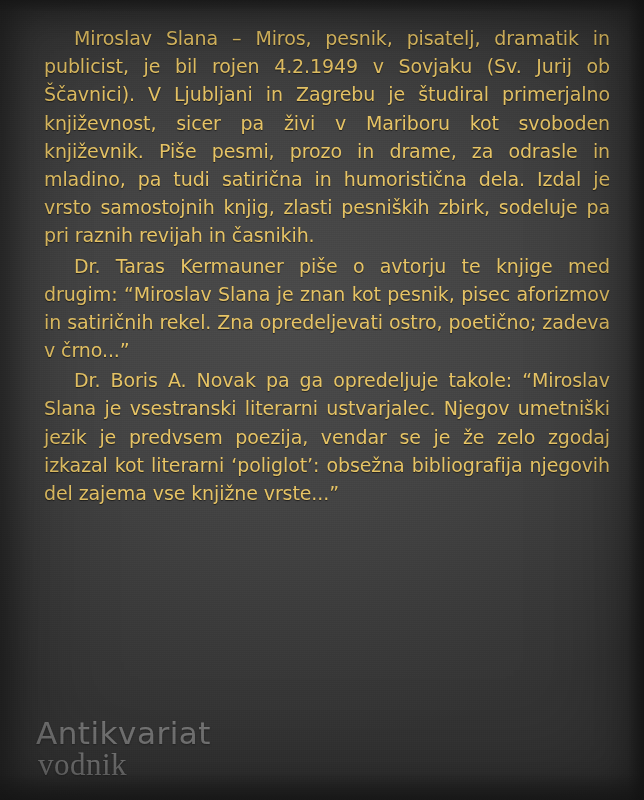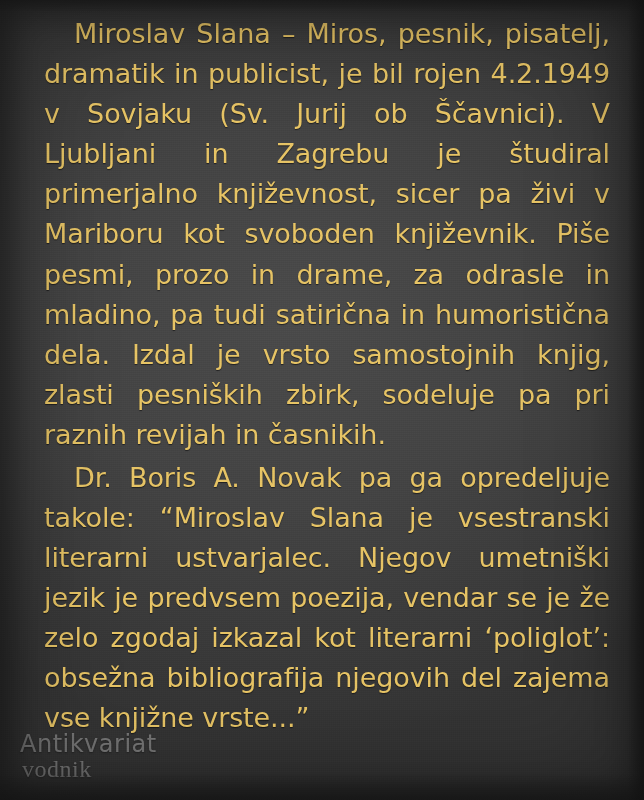--- a/index.html
+++ b/index.html
@@ -53,66 +53,67 @@
   #edge-bottom {
     position: absolute;
     left: 0; right: 0; bottom: 0;
     height: 26px;
     background: linear-gradient(to top, rgba(18,18,18,0.55), rgba(18,18,18,0));
     pointer-events: none;
   }
   #text-block {
     position: absolute;
     left: 44px;
-    top: 14px;
+    top: 24px;
     width: 566px;
     color: #e8c565;
     font-family: "DejaVu Sans", sans-serif;
-    font-size: 27px;
+    font-size: 19px;
     line-height: 1.485;
     text-align: justify;
     letter-spacing: -0.1px;
     text-shadow: 0 1px 1px rgba(0,0,0,0.55);
   }
   #text-block p {
     margin: 0 0 0.10em 0;
     text-indent: 30px;
     text-align: justify;
     text-align-last: left;
     -webkit-hyphens: none;
     hyphens: none;
   }
   #text-block p.p-justified {
     text-align: justify;
   }
   #watermark {
     position: absolute;
-    left: 20px;
+    left: 36px;
     bottom: 18px;
     color: rgba(235,235,235,0.40);
     font-family: "DejaVu Sans", sans-serif;
-    font-size: 24px;
+    font-size: 31px;
     line-height: 1.05;
     letter-spacing: 0.5px;
     pointer-events: none;
     text-shadow: 0 1px 2px rgba(0,0,0,0.35);
   }
   #watermark .w-line2 {
     display: block;
     margin-left: 2px;
     font-family: Liberation Serif, serif;
   }
 </style>
 </head>
 <body>
 
 <div id="page">
 
   <div id="text-block">
     <p class="p-justified">Miroslav Slana – Miros, pesnik, pisatelj, dramatik in publicist, je bil rojen 4.2.1949 v Sovjaku (Sv. Jurij ob Ščavnici). V Ljubljani in Zagrebu je študiral primerjalno književnost, sicer pa živi v Mariboru kot svoboden književnik. Piše pesmi, prozo in drame, za odrasle in mladino, pa tudi satirična in humoristična dela. Izdal je vrsto samostojnih knjig, zlasti pesniških zbirk, sodeluje pa pri raznih revijah in časnikih.</p>
+    <p class="p-justified">Dr. Taras Kermauner piše o avtorju te knjige med drugim: “Miroslav Slana je znan kot pesnik, pisec aforizmov in satiričnih rekel. Zna opredeljevati ostro, poetično;  zadeva v črno...”</p>
     <p class="p-justified">Dr. Boris A. Novak pa ga opredeljuje takole: “Miroslav Slana je vsestranski literarni ustvarjalec. Njegov umetniški jezik je predvsem poezija, vendar se je že zelo zgodaj izkazal kot literarni ‘poliglot’: obsežna bibliografija njegovih del zajema vse knjižne vrste...”</p>
   </div>
 
   <div id="watermark">
     <span class="w-line1">Antikvariat</span>
     <span class="w-line2">vodnik</span>
   </div>
 
   <div id="grain"></div>
   <div id="vignette"></div>

